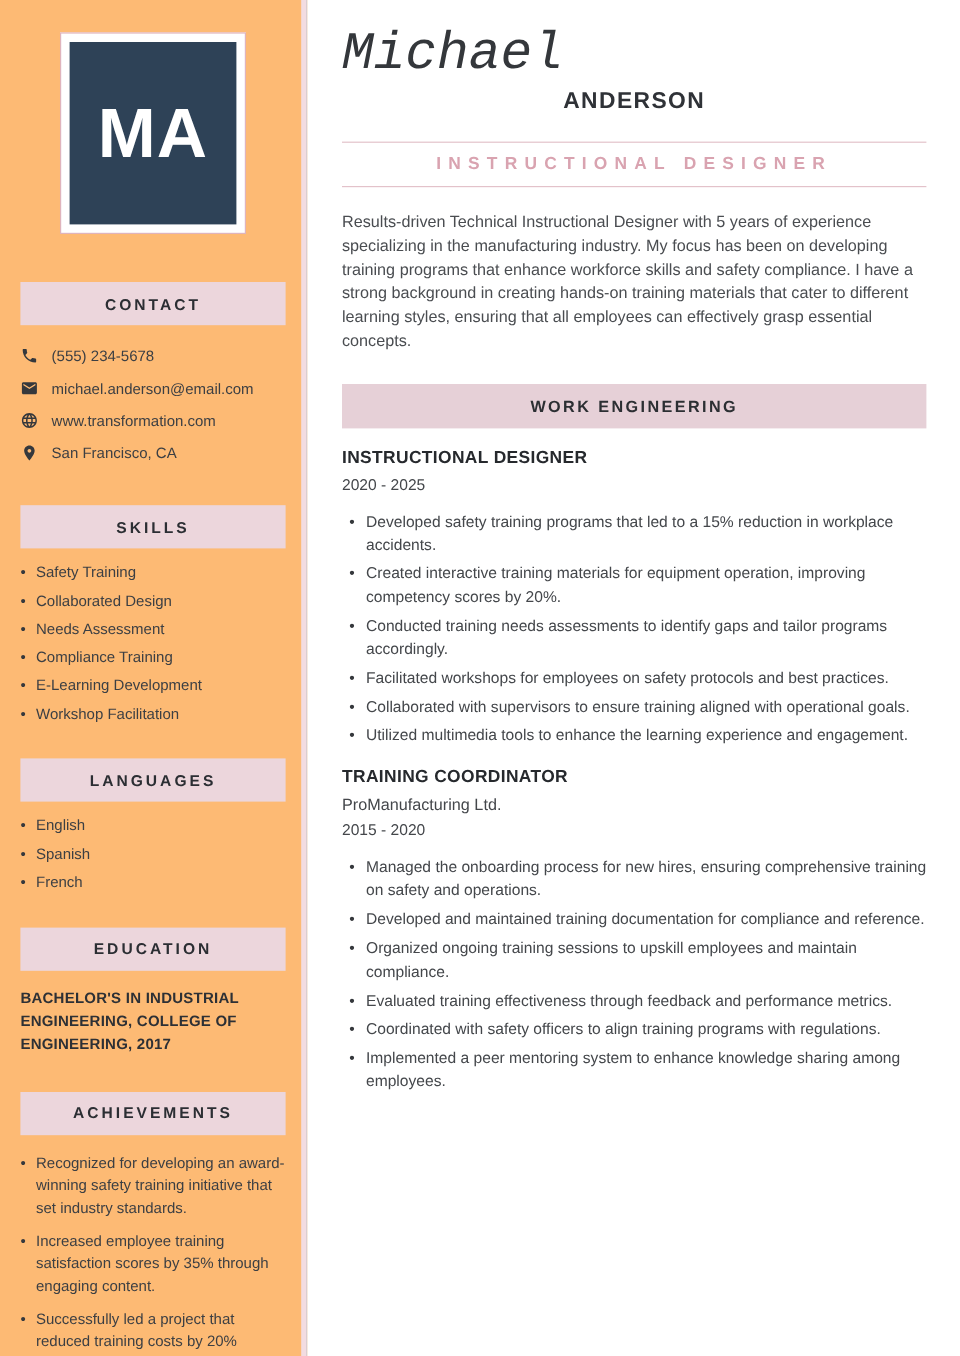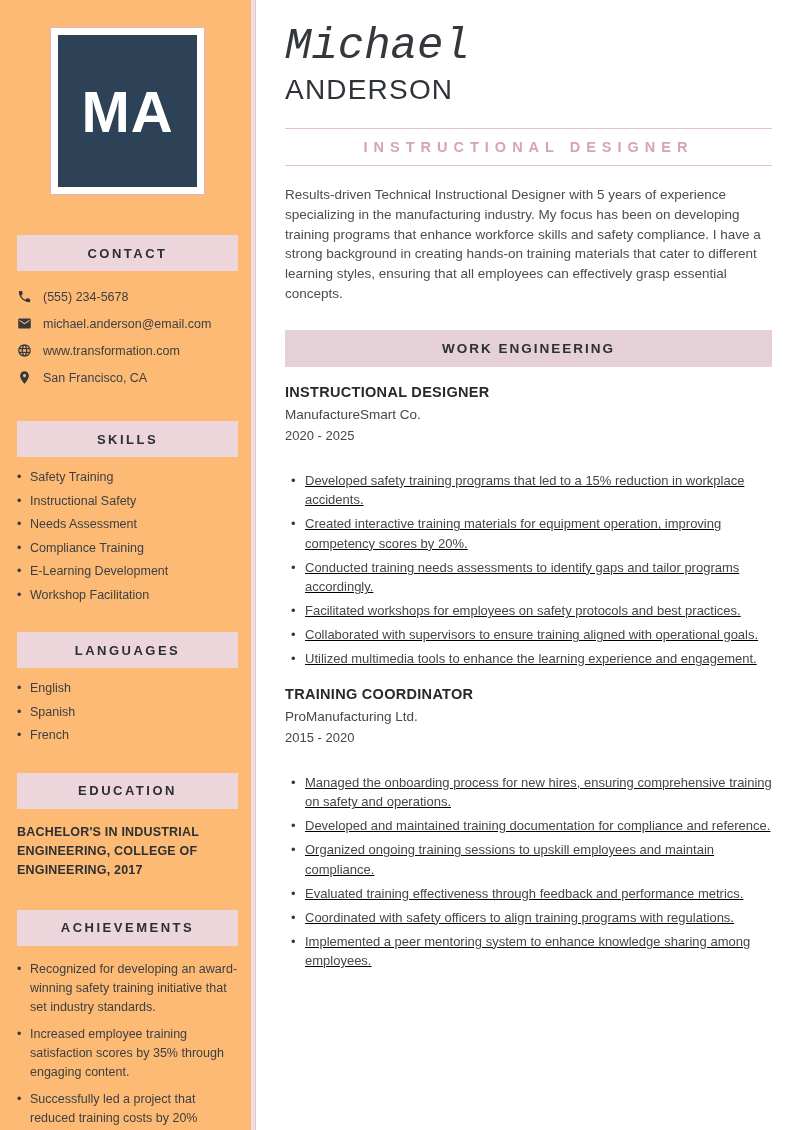--- a/index.html
+++ b/index.html
@@ -111,25 +111,26 @@
 
   .name-first {
     font-family: Liberation Mono, monospace;
     font-style: italic;
     font-weight: 400;
     font-size: 44px;
     line-height: 52px;
     color: #34373b;
   }
   .name-last {
-    font-size: 28px;
-    font-weight: 400;
+    font-size: 19px;
+    font-weight: 700;
     letter-spacing: 1.2px;
     color: #2f3237;
     margin-top: 2px;
+    text-align: center;
   }
 
   .rule {
     border: none;
     border-top: 1px solid #e3c2ca;
     margin-top: 22px;
   }
   .job-title-line {
     text-align: center;
     font-size: 14.5px;
@@ -158,21 +159,21 @@
   .job { margin-top: 17px; }
   .job-heading {
     font-size: 14.5px;
     font-weight: 700;
     letter-spacing: 0.3px;
     color: #26292d;
   }
   .job-company { font-size: 13.5px; color: #44474b; margin-top: 7px; }
   .job-dates   { font-size: 13px;   color: #44474b; margin-top: 6px; }
 
-  .job-bullets { list-style: none; margin-top: 28px; text-decoration: underline; }
+  .job-bullets { list-style: none; margin-top: 14px; }
   .job-bullets li {
     position: relative;
     padding-left: 20px;
     font-size: 13px;
     line-height: 19.5px;
     color: #44474b;
     margin-bottom: 4.5px;
   }
   .job-bullets li::before {
     content: "•";
@@ -231,21 +232,21 @@
         </span>
         <span>San Francisco, CA</span>
       </li>
     </ul>
 
     <div class="band">
       <span>SKILLS</span>
     </div>
     <ul class="dot-list">
       <li>Safety Training</li>
-      <li>Instructional Safety</li>
+      <li>Collaborated Design</li>
       <li>Needs Assessment</li>
       <li>Compliance Training</li>
       <li>E-Learning Development</li>
       <li>Workshop Facilitation</li>
     </ul>
 
     <div class="band">
       <span>LANGUAGES</span>
     </div>
     <ul class="dot-list">
@@ -280,21 +281,20 @@
     <hr class="rule" style="margin-top:0;">
 
     <p class="summary">Results-driven Technical Instructional Designer with 5 years of experience specializing in the manufacturing industry. My focus has been on developing training programs that enhance workforce skills and safety compliance. I have a strong background in creating hands-on training materials that cater to different learning styles, ensuring that all employees can effectively grasp essential concepts.</p>
 
     <div class="band">
       <span>WORK ENGINEERING</span>
     </div>
 
     <section class="job">
       <h3 class="job-heading">INSTRUCTIONAL DESIGNER</h3>
-      <div class="job-company">ManufactureSmart Co.</div>
       <div class="job-dates">2020 - 2025</div>
       <ul class="job-bullets">
         <li>Developed safety training programs that led to a 15% reduction in workplace accidents.</li>
         <li>Created interactive training materials for equipment operation, improving competency scores by 20%.</li>
         <li>Conducted training needs assessments to identify gaps and tailor programs accordingly.</li>
         <li>Facilitated workshops for employees on safety protocols and best practices.</li>
         <li>Collaborated with supervisors to ensure training aligned with operational goals.</li>
         <li>Utilized multimedia tools to enhance the learning experience and engagement.</li>
       </ul>
     </section>

